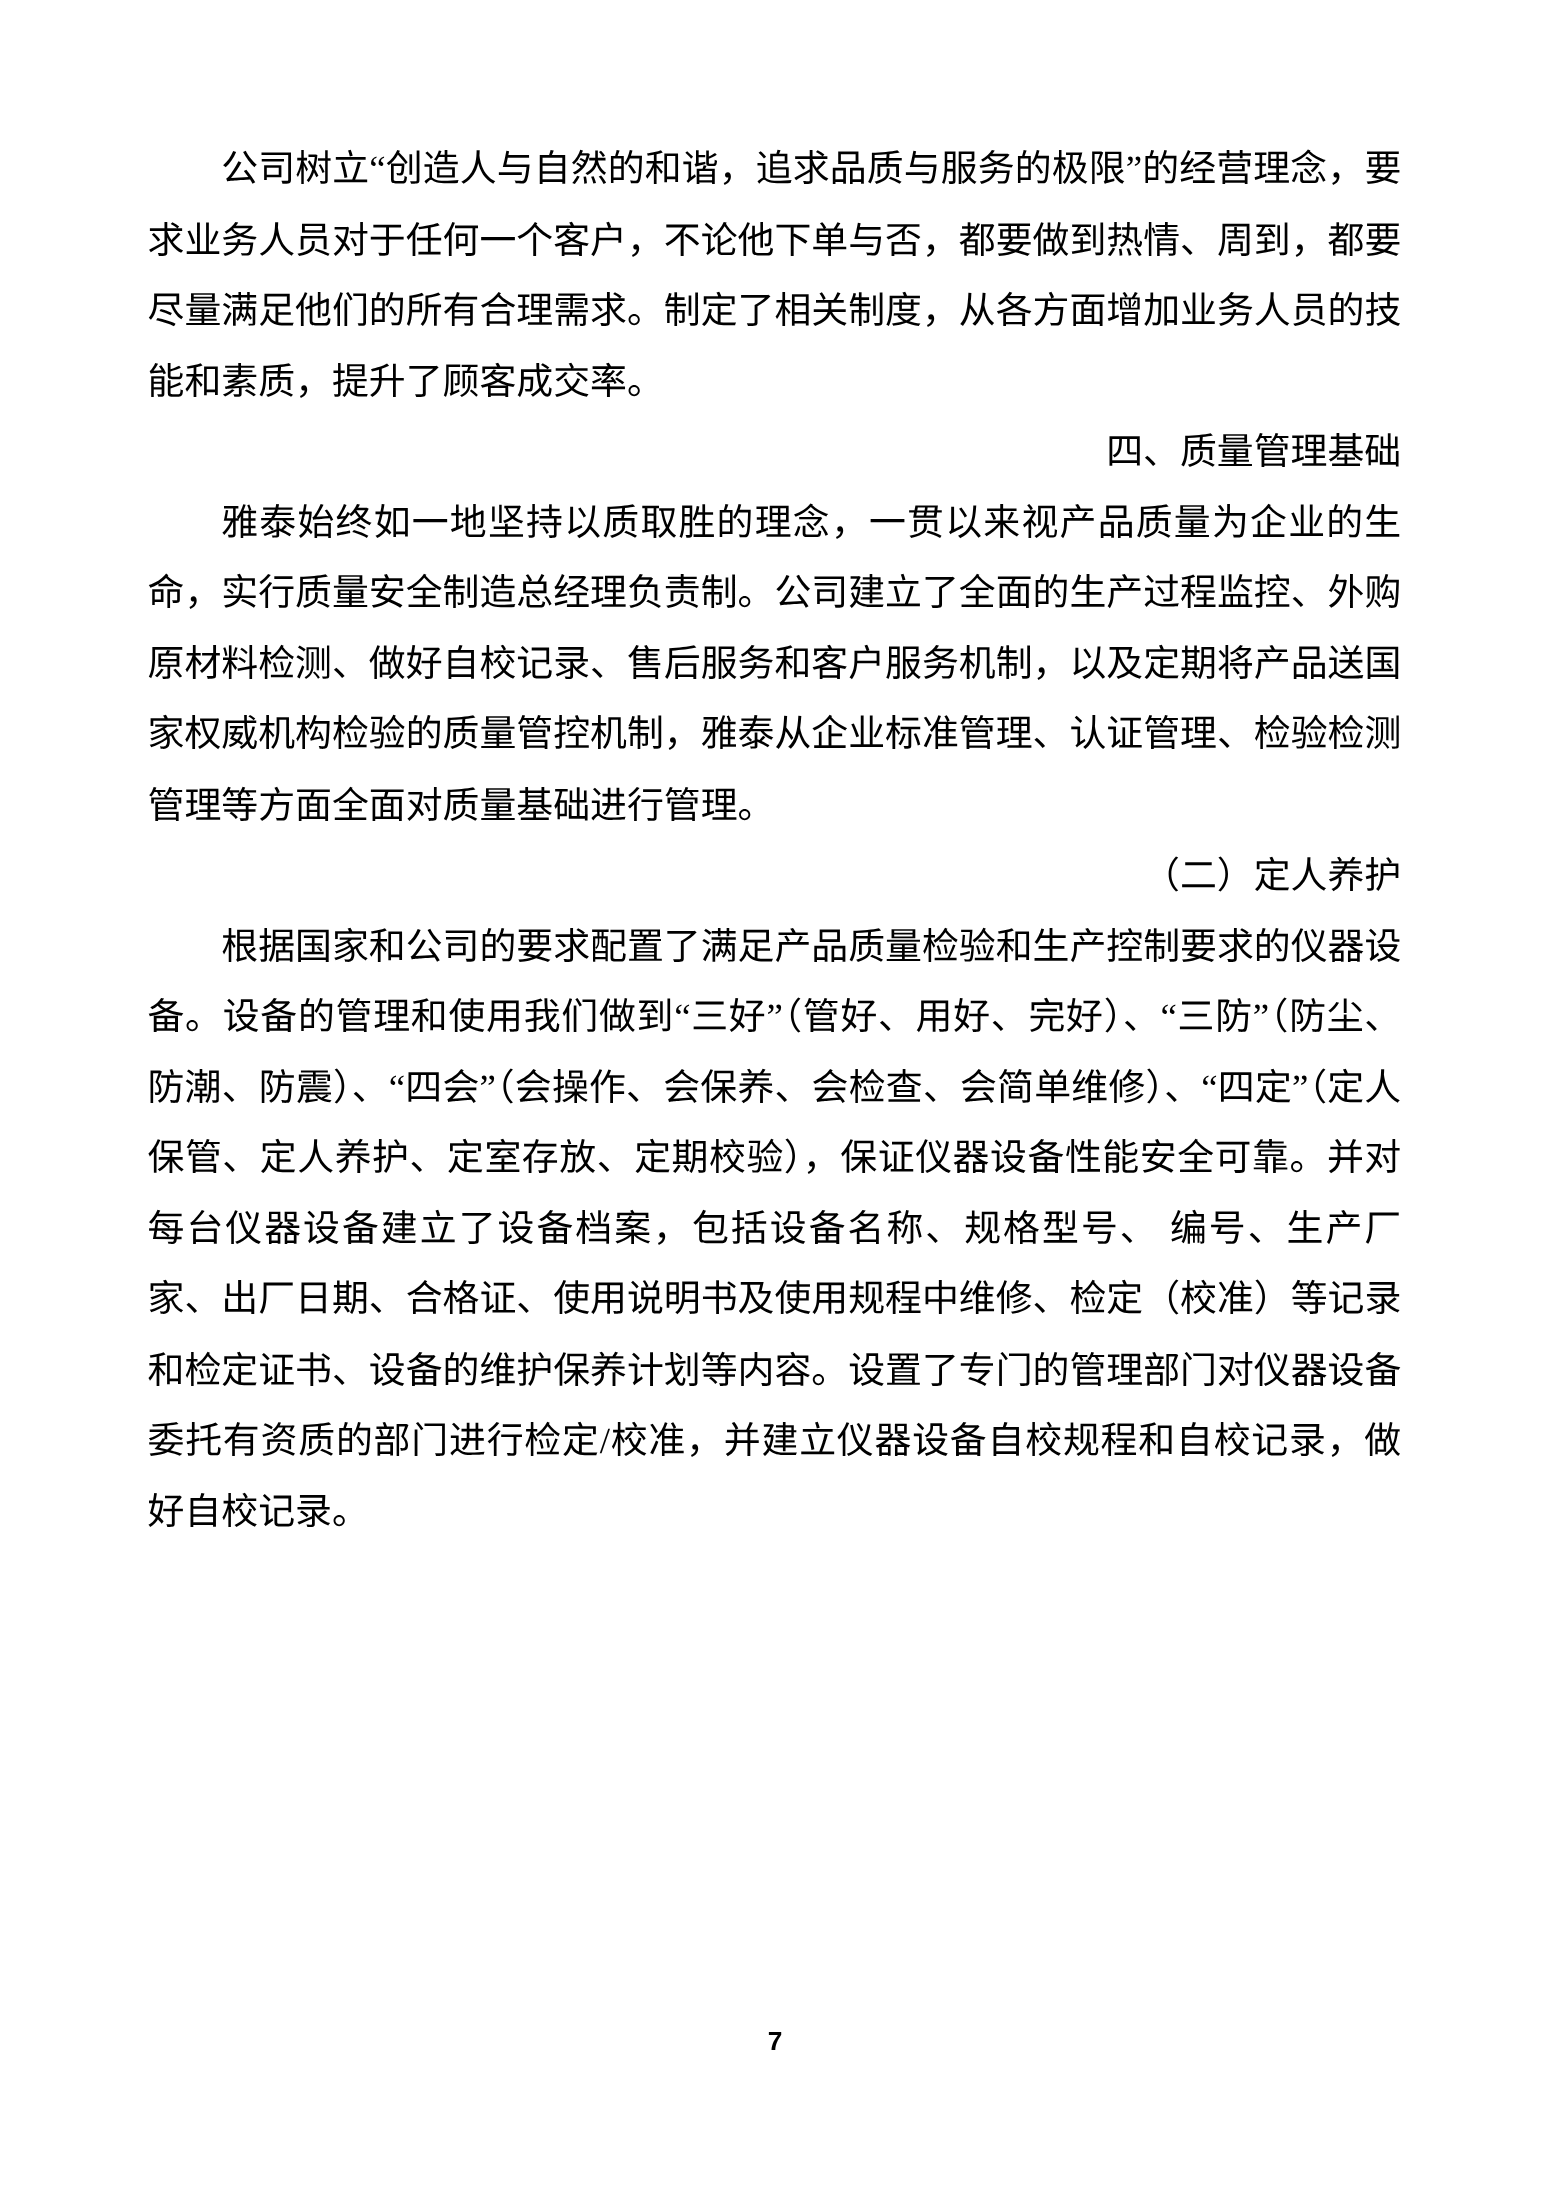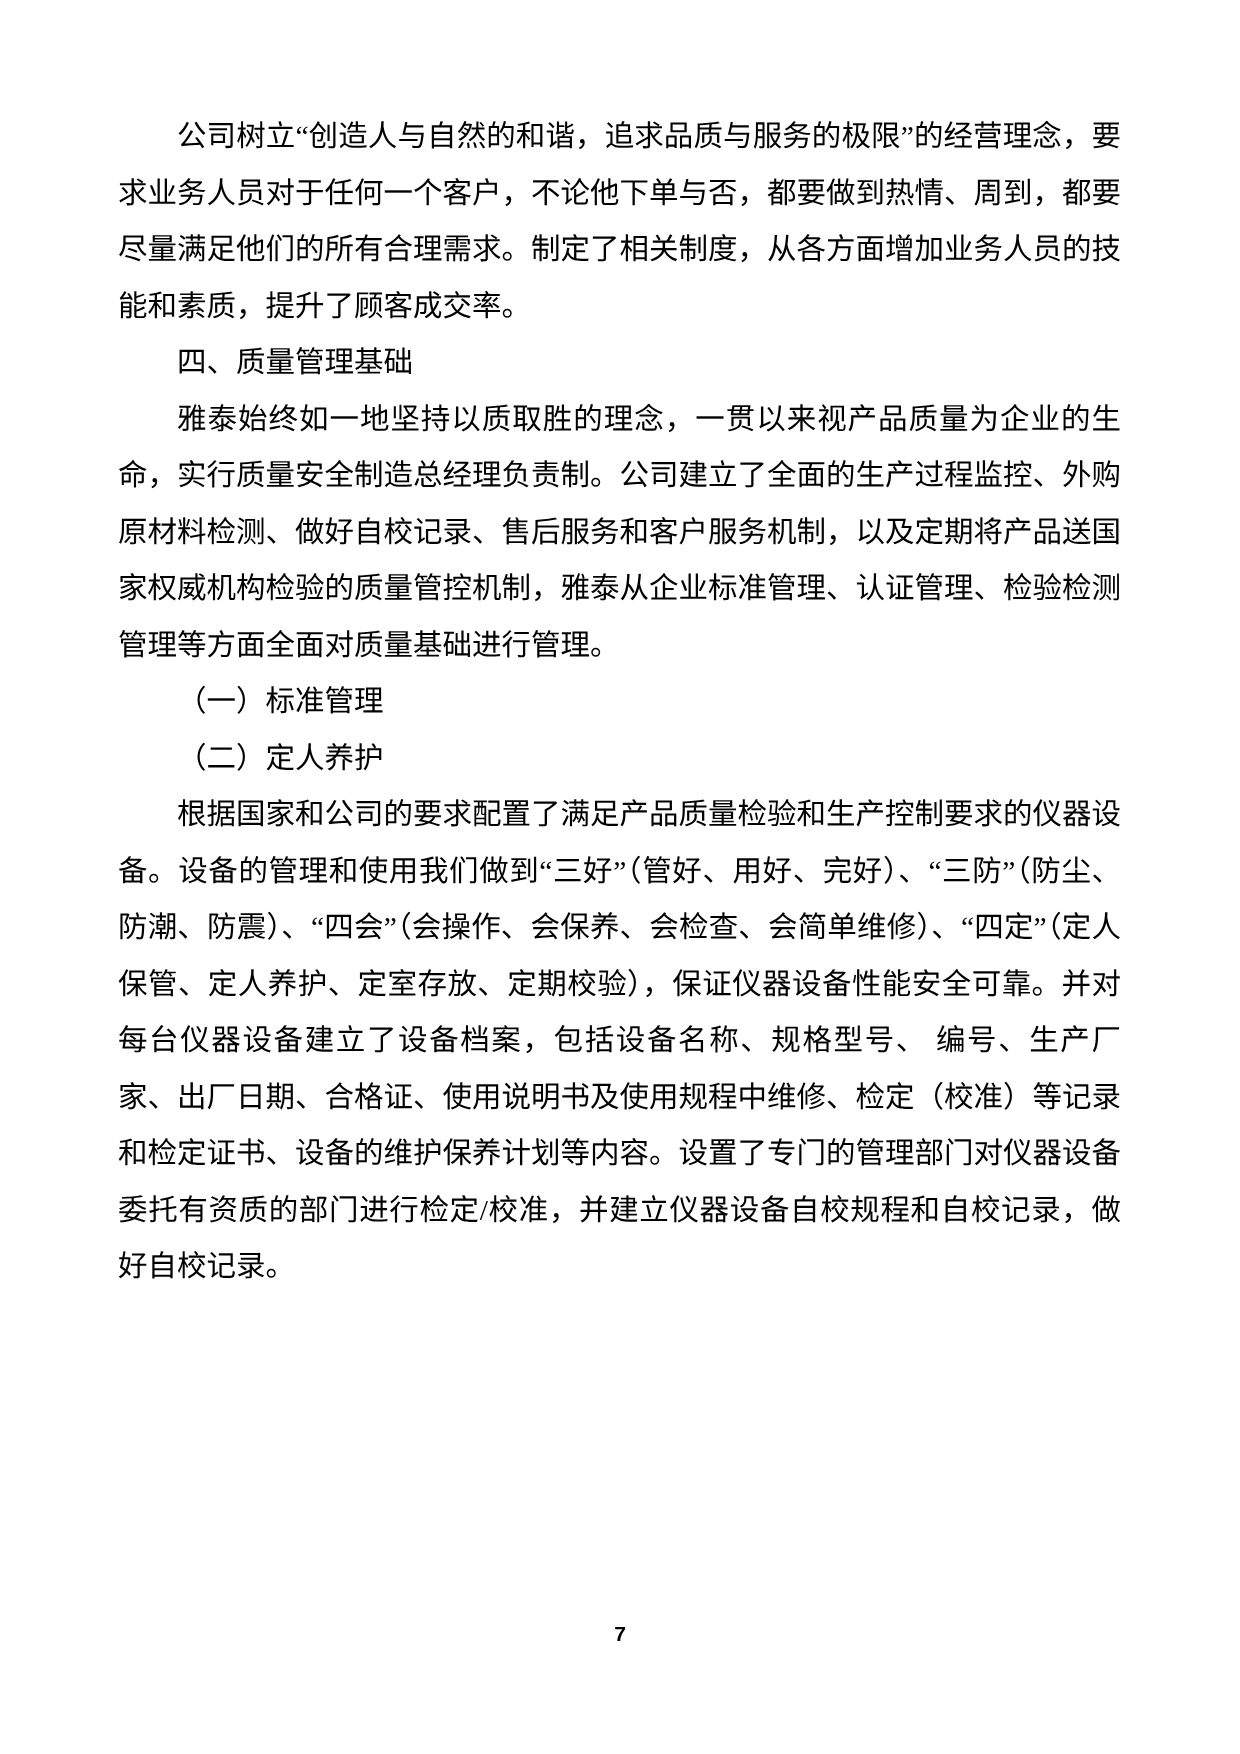--- a/index.html
+++ b/index.html
@@ -26,21 +26,21 @@
     color: #000000;
     text-align: justify;
     text-justify: inter-ideograph;
   }
   .content p {
     margin: 0;
     padding: 0;
     text-indent: 2em;
   }
   .content p.heading {
-    text-align: left;
+    text-align: right;
   }
   .footer {
     position: absolute;
     left: 0;
     top: 1622px;
     width: 100%;
     text-align: center;
     font-family: "Liberation Sans", "DejaVu Sans", sans-serif;
     font-size: 21px;
     font-weight: bold;
@@ -48,18 +48,17 @@
   }
 </style>
 </head>
 <body>
 
 <div class="page">
   <div class="content">
     <p>公司树立“创造人与自然的和谐，追求品质与服务的极限”的经营理念，要求业务人员对于任何一个客户，不论他下单与否，都要做到热情、周到，都要尽量满足他们的所有合理需求。制定了相关制度，从各方面增加业务人员的技能和素质，提升了顾客成交率。</p>
     <p class="heading">四、质量管理基础</p>
     <p>雅泰始终如一地坚持以质取胜的理念，一贯以来视产品质量为企业的生命，实行质量安全制造总经理负责制。公司建立了全面的生产过程监控、外购原材料检测、做好自校记录、售后服务和客户服务机制，以及定期将产品送国家权威机构检验的质量管控机制，雅泰从企业标准管理、认证管理、检验检测管理等方面全面对质量基础进行管理。</p>
-    <p class="heading">（一）标准管理</p>
     <p class="heading">（二）定人养护</p>
     <p>根据国家和公司的要求配置了满足产品质量检验和生产控制要求的仪器设备。设备的管理和使用我们做到“三好”（管好、用好、完好）、“三防”（防尘、防潮、防震）、“四会”（会操作、会保养、会检查、会简单维修）、“四定”（定人保管、定人养护、定室存放、定期校验），保证仪器设备性能安全可靠。并对每台仪器设备建立了设备档案，包括设备名称、规格型号、 编号、生产厂家、出厂日期、合格证、使用说明书及使用规程中维修、检定（校准）等记录和检定证书、设备的维护保养计划等内容。设置了专门的管理部门对仪器设备委托有资质的部门进行检定/校准，并建立仪器设备自校规程和自校记录，做好自校记录。</p>
   </div>
   <div class="footer">7</div>
 </div>
 
 </body></html>

